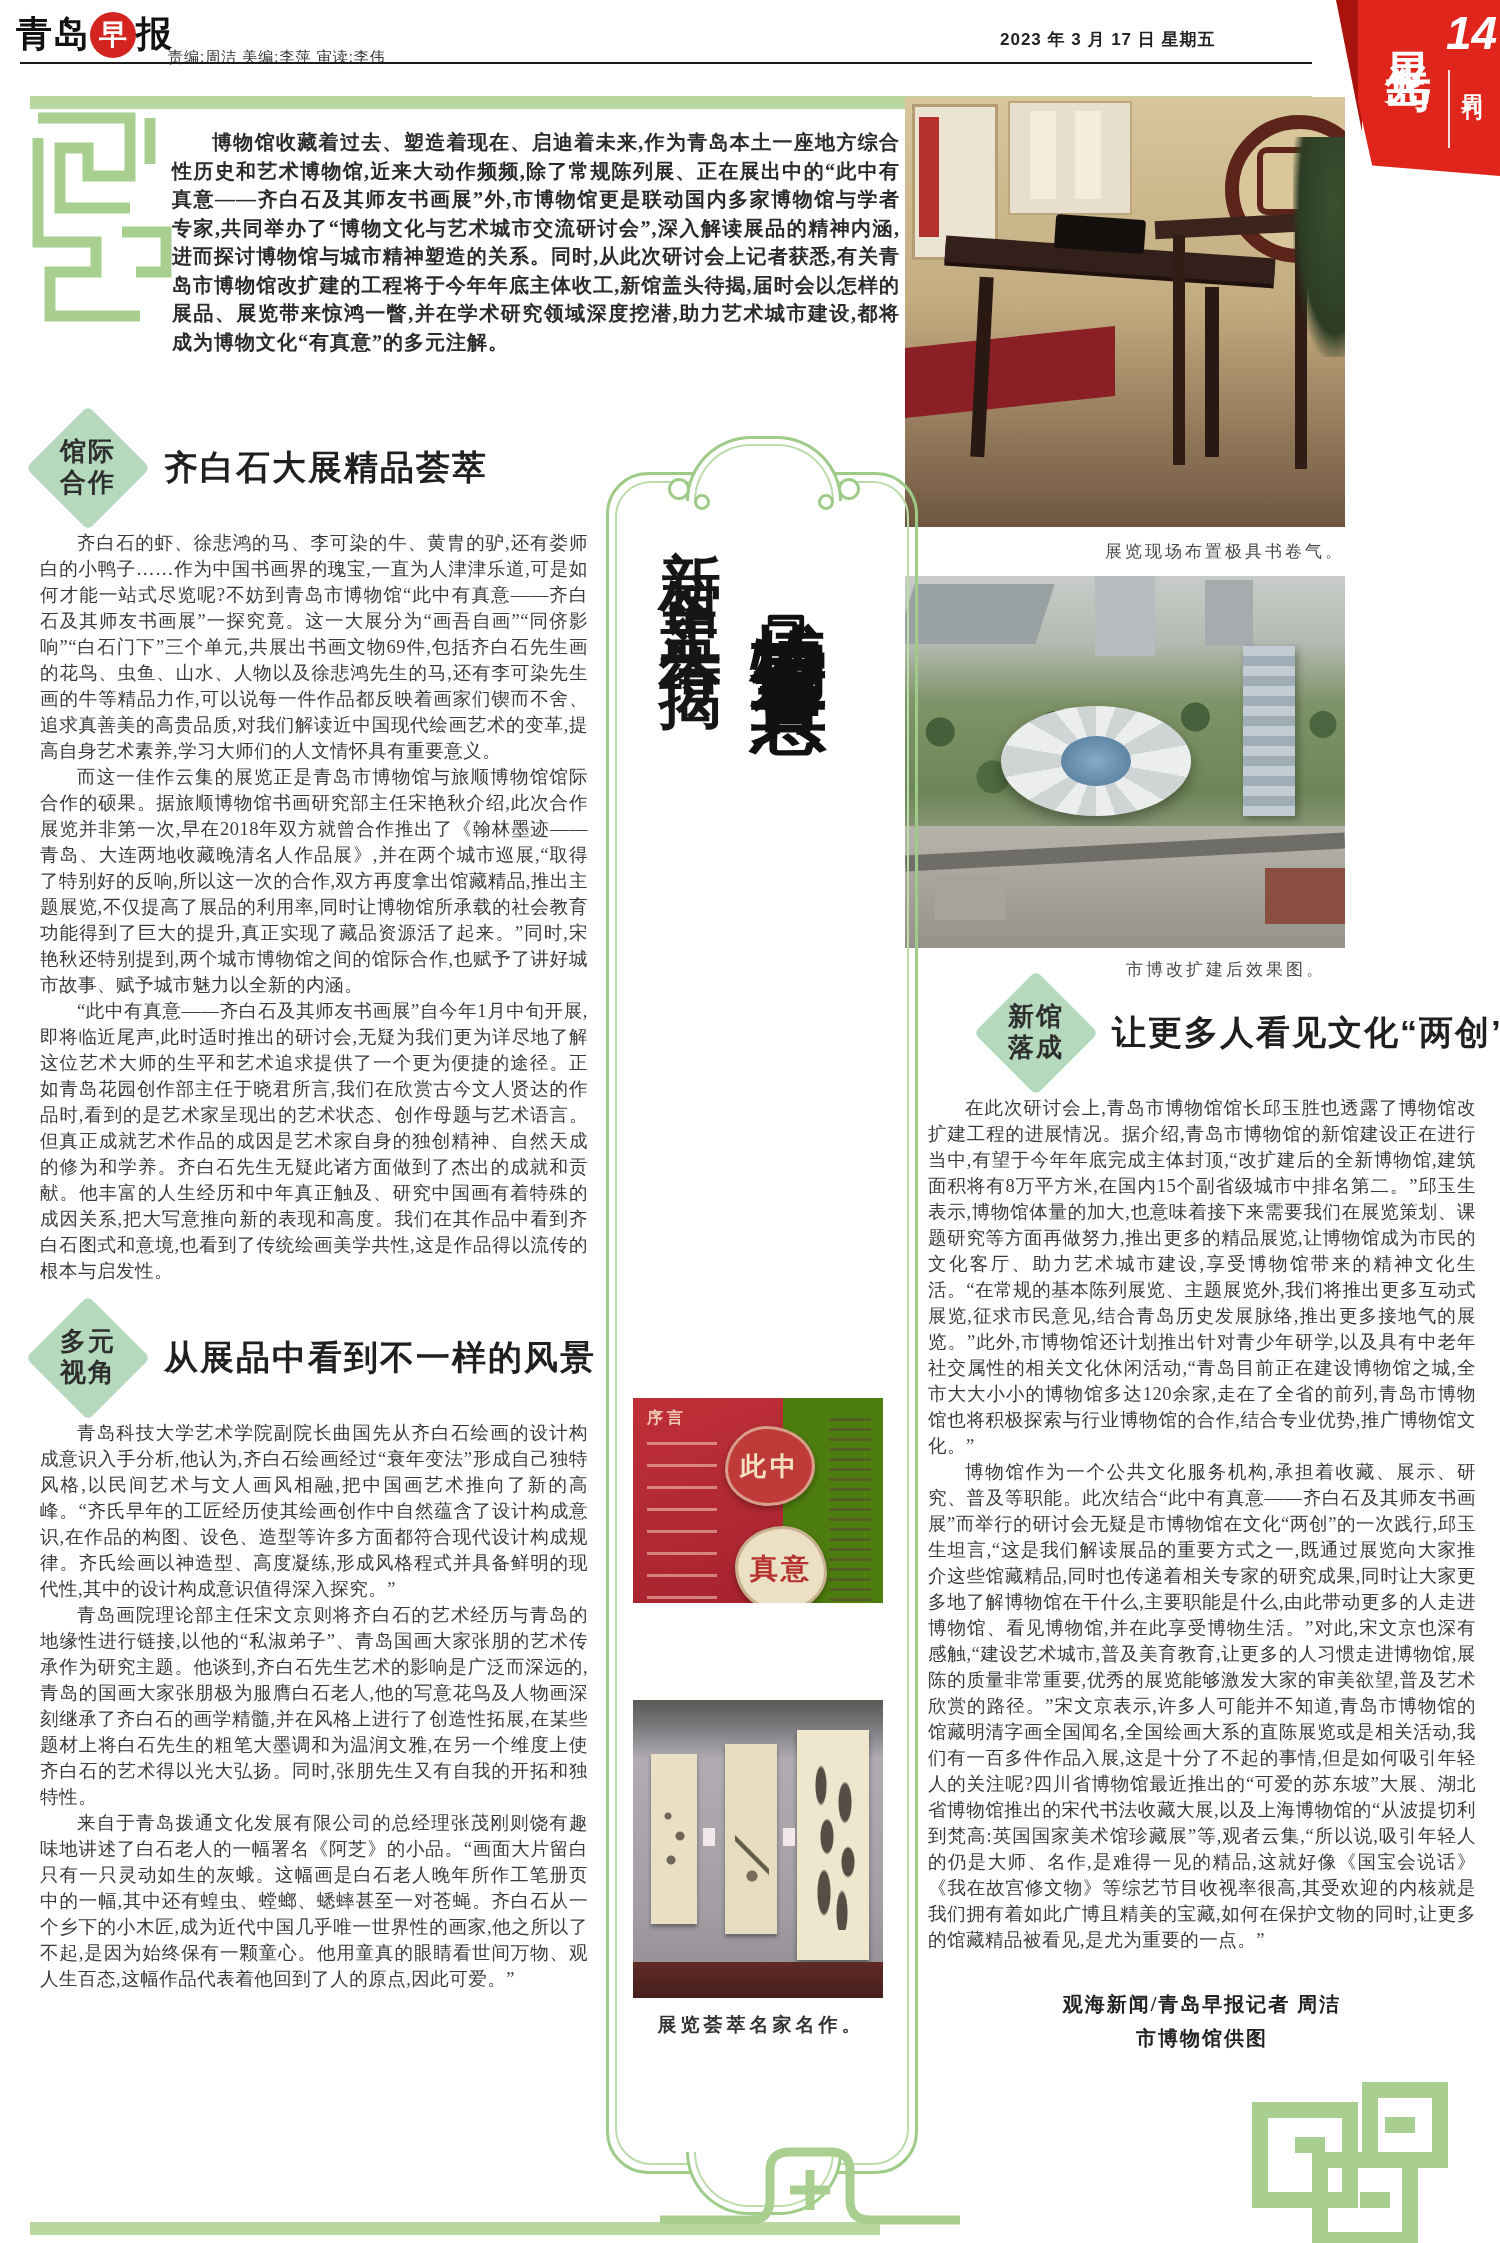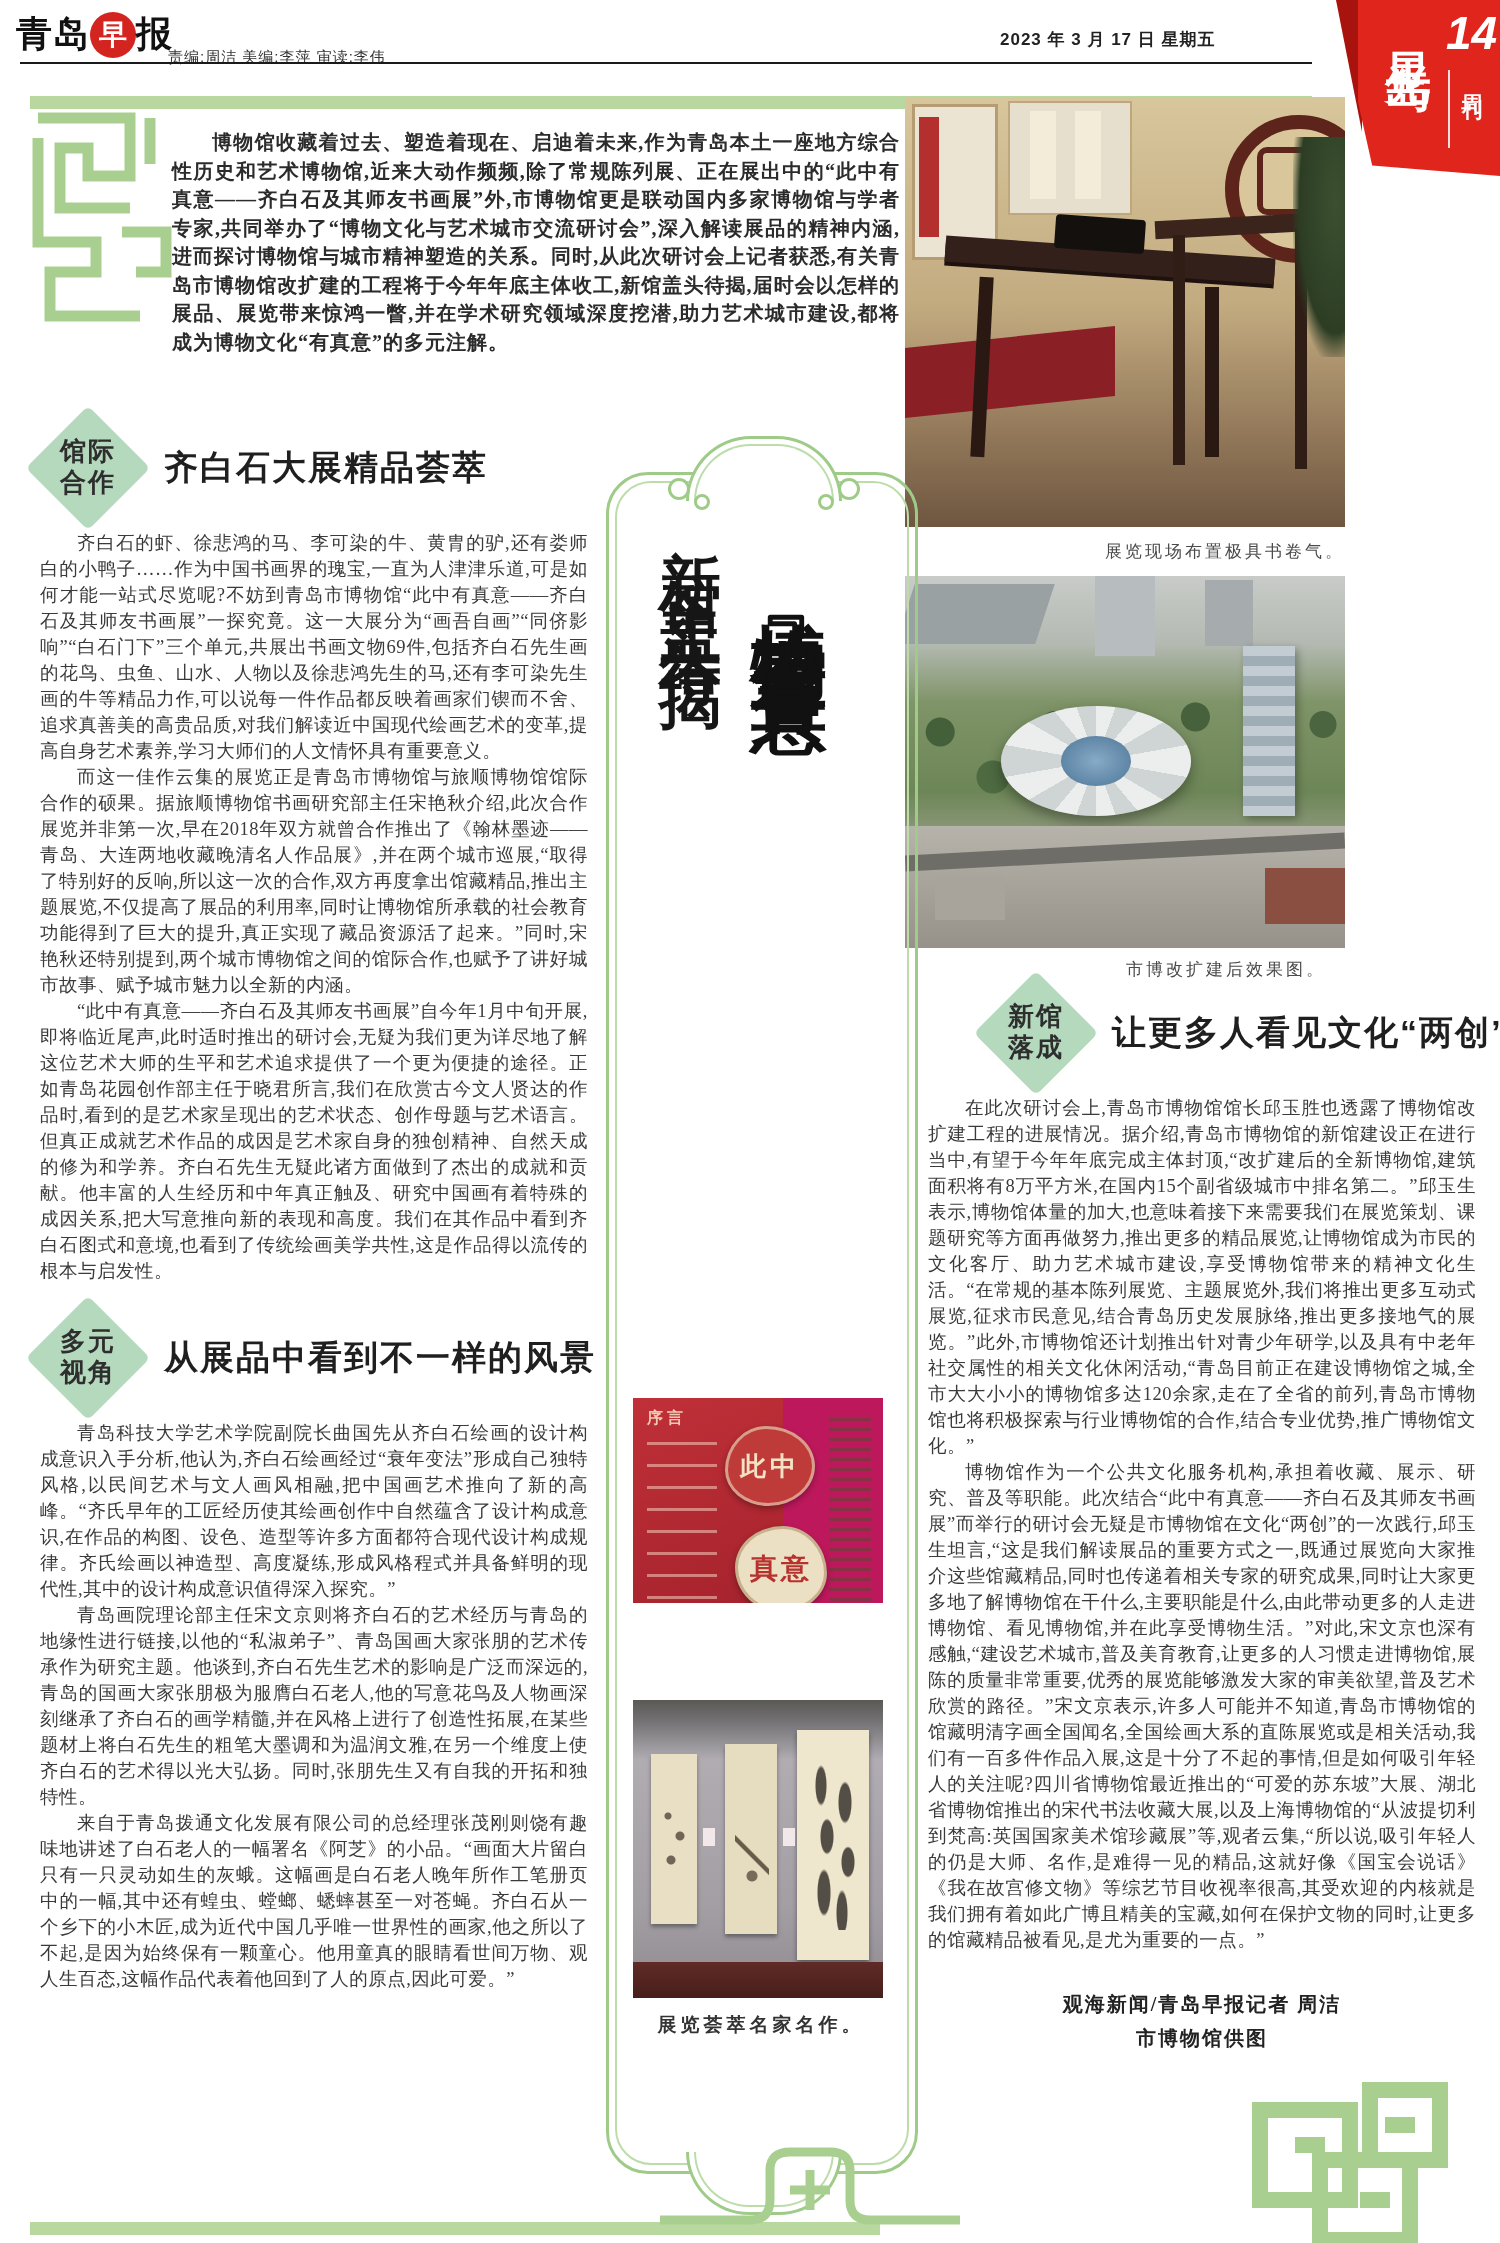--- a/index.html
+++ b/index.html
@@ -148,21 +148,21 @@
   <div class="arch-t"></div>
   <div class="arch-b"></div>
   <div class="curl" style="left:668px;top:478px;"></div>
   <div class="curl" style="left:694px;top:494px;width:10px;height:10px;"></div>
   <div class="curl" style="left:838px;top:478px;"></div>
   <div class="curl" style="left:818px;top:494px;width:10px;height:10px;"></div>
 
   <div class="v-kicker">新馆盖头待揭</div>
   <div class="v-main">博物馆里『有真意』</div>
 
-  <div class="photo" style="left:633px;top:1398px;width:250px;height:205px;background:#be185d;">
+  <div class="photo" style="left:633px;top:1398px;width:250px;height:205px;background:#4d7c0f;">
     <div class="abs" style="left:0;top:0;width:150px;height:280px;background:linear-gradient(160deg,#c03038 0%,#a8242e 70%,#8f1e28 100%);"></div>
     <div class="abs" style="left:14px;top:10px;font:700 16px 'Liberation Serif',serif;color:#f0c9b4;letter-spacing:4px;">序言</div>
     <div class="abs" style="left:14px;top:44px;width:70px;height:200px;background:repeating-linear-gradient(180deg,rgba(245,205,190,.55) 0 3px,rgba(0,0,0,0) 3px 22px);"></div>
     <div class="abs" style="left:196px;top:20px;width:42px;height:240px;background:repeating-linear-gradient(180deg,rgba(90,70,50,.55) 0 3px,rgba(0,0,0,0) 3px 10px);"></div>
     <div class="abs" style="left:92px;top:28px;width:84px;height:74px;background:#bf3b3a;border:3px solid #d99e8a;border-radius:46% 54% 52% 48% / 55% 50% 50% 45%;display:flex;align-items:center;justify-content:center;box-shadow:0 3px 6px rgba(0,0,0,.3);">
       <span style="font:700 26px 'Liberation Serif',serif;color:#f4e2c4;letter-spacing:4px;">此中</span>
     </div>
     <div class="abs" style="left:102px;top:128px;width:86px;height:80px;background:#ece0c4;border:3px solid #c8b08e;border-radius:52% 48% 50% 50% / 48% 55% 45% 52%;display:flex;align-items:center;justify-content:center;box-shadow:0 3px 6px rgba(0,0,0,.3);">
       <span style="font:700 28px 'Liberation Serif',serif;color:#b5322e;letter-spacing:3px;">真意</span>
     </div>

